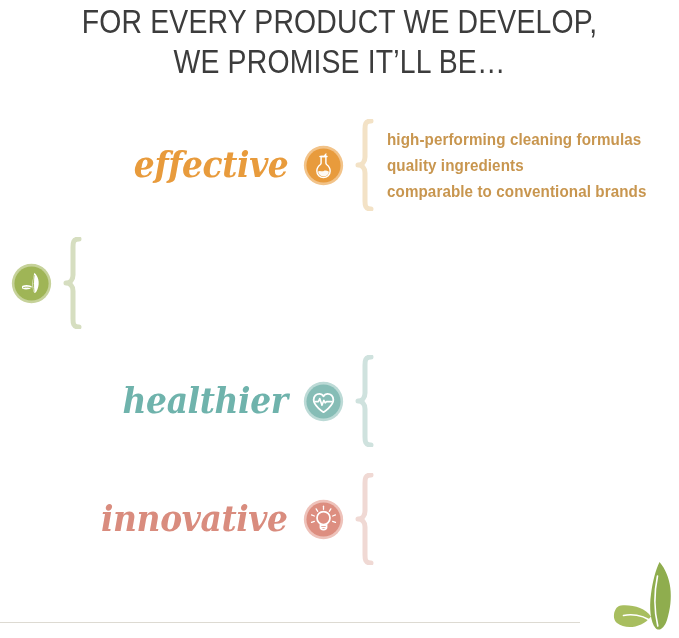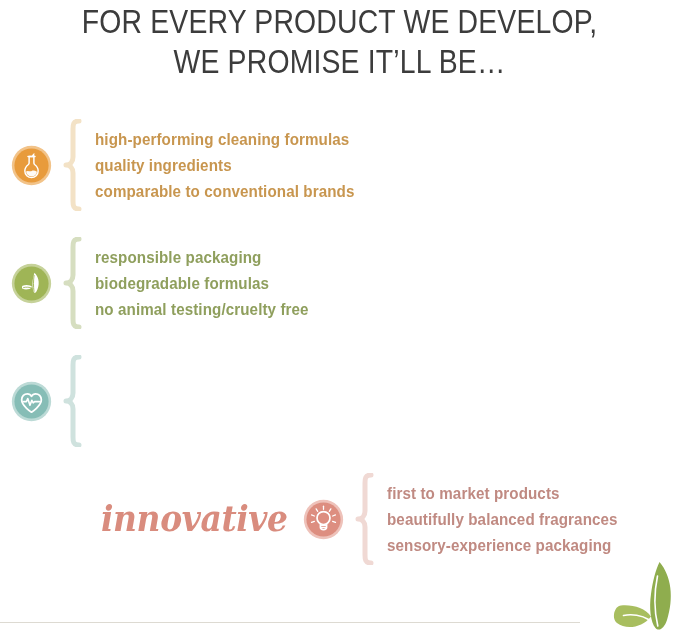--- a/index.html
+++ b/index.html
@@ -130,20 +130,23 @@
 <body>
 
 <div class="headline" style="color: rgb(60, 60, 60);">
   <span class="headline-line">FOR EVERY PRODUCT WE DEVELOP,</span>
   <span class="headline-line">WE PROMISE IT’LL BE…</span>
 </div>
 
 <div class="rows">
 
   <div class="row">
+    <div class="label-cell">
+      <span class="label" style="color: rgb(232, 155, 60);">effective</span>
+    </div>
     <div class="icon-cell">
       <svg class="icon-circle" viewBox="0 0 48 48">
         <circle cx="24" cy="24" r="23" fill="#F2C389"></circle>
         <circle cx="24" cy="24" r="20" fill="#E89B3C"></circle>
         <path d="M21.2 13.5 L21.2 21.0 C21.2 21.8 20.9 22.3 20.4 22.8 C17.8 24.7 16.2 27.4 16.2 30.4 C16.2 34.9 19.8 38.2 24.0 38.2 C28.2 38.2 31.8 34.9 31.8 30.4 C31.8 27.4 30.2 24.7 27.6 22.8 C27.1 22.3 26.8 21.8 26.8 21.0 L26.8 13.5 Z" fill="none" stroke="#ffffff" stroke-width="1.7" stroke-linejoin="round"></path>
         <path d="M19.9 13.4 L28.1 13.4" fill="none" stroke="#ffffff" stroke-width="1.7" stroke-linecap="round"></path>
         <path d="M17.6 31.0 C19.6 29.3 22.0 31.4 24.2 30.4 C26.0 29.6 27.8 29.9 30.4 31.2 C30.0 34.6 27.3 36.8 24.0 36.8 C20.6 36.8 18.0 34.5 17.6 31.0 Z" fill="#ffffff" opacity="0.95"></path>
         <path d="M24.4 13.2 C24.9 11.4 26.2 10.2 27.5 9.4 C27.0 11.0 27.6 12.0 27.4 13.3 Z" fill="#ffffff"></path>
       </svg>
     </div>
@@ -170,30 +173,26 @@
         <path d="M27.0 14.5 C26.2 20.5 26.0 27.0 26.9 33.2" fill="none" stroke="#9FB556" stroke-width="1.1" stroke-linecap="round"></path>
         <path d="M13.5 26.5 C18.5 25.2 23.0 26.0 25.0 28.2 C22.0 31.2 17.0 32.0 13.5 30.2 C12.6 29.7 12.6 26.8 13.5 26.5 Z" fill="#ffffff"></path>
         <path d="M14.6 28.8 C17.8 27.9 21.5 28.2 24.4 29.3" fill="none" stroke="#9FB556" stroke-width="1.0" stroke-linecap="round"></path>
       </svg>
     </div>
     <div class="brace-cell">
       <svg class="brace" width="22" height="92" viewBox="0 0 22 92">
         <path d="M17 2 C11 2 11 6 11 10 L11 38 C11 43 8 46 4 46 C8 46 11 49 11 54 L11 82 C11 86 11 90 17 90" fill="none" stroke="#D6DEC0" stroke-width="5" stroke-linecap="round" stroke-linejoin="round"></path>
       </svg>
     </div>
-    <div class="list-cell">
-      <ul class="list">
-        <li style="color: rgb(143, 159, 93);">responsible packaging</li>
-        <li style="color: rgb(143, 159, 93);">biodegradable formulas</li>
-        <li style="color: rgb(143, 159, 93);">no animal testing/cruelty free</li>
-      </ul>
-    </div>
-  </div>
-
-  <div class="row">
+  </div>
+
+  <div class="row">
+    <div class="label-cell">
+      <span class="label" style="color: rgb(111, 179, 172);">healthier</span>
+    </div>
     <div class="icon-cell">
       <svg class="icon-circle" viewBox="0 0 48 48">
         <circle cx="24" cy="24" r="23" fill="#BCDAD6"></circle>
         <circle cx="24" cy="24" r="20" fill="#86BDB6"></circle>
         <path d="M24 36.5 C24 36.5 12.5 29.2 12.5 22.0 C12.5 17.9 15.6 15.0 19.1 15.0 C21.4 15.0 23.2 16.3 24 17.9 C24.8 16.3 26.6 15.0 28.9 15.0 C32.4 15.0 35.5 17.9 35.5 22.0 C35.5 29.2 24 36.5 24 36.5 Z" fill="none" stroke="#ffffff" stroke-width="2.1" stroke-linejoin="round"></path>
         <path d="M14.6 24.2 L18.0 24.2 L19.6 20.6 L22.2 28.4 L24.4 22.6 L26.0 25.6 L27.6 24.2 L33.2 24.2" fill="none" stroke="#ffffff" stroke-width="1.9" stroke-linecap="round" stroke-linejoin="round"></path>
       </svg>
     </div>
     <div class="brace-cell">
       <svg class="brace" width="22" height="92" viewBox="0 0 22 92">
@@ -223,27 +222,20 @@
         <path d="M20.4 28.4 L20.4 33.2 C20.4 34.6 21.8 35.8 24 35.8 C26.2 35.8 27.6 34.6 27.6 33.2 L27.6 28.4" fill="none" stroke="#ffffff" stroke-width="2.0" stroke-linejoin="round"></path>
         <line x1="20.8" y1="31.0" x2="27.2" y2="31.0" stroke="#ffffff" stroke-width="1.4"></line>
         <line x1="20.8" y1="33.3" x2="27.2" y2="33.3" stroke="#ffffff" stroke-width="1.4"></line>
       </svg>
     </div>
     <div class="brace-cell">
       <svg class="brace" width="22" height="92" viewBox="0 0 22 92">
         <path d="M17 2 C11 2 11 6 11 10 L11 38 C11 43 8 46 4 46 C8 46 11 49 11 54 L11 82 C11 86 11 90 17 90" fill="none" stroke="#F0D9D4" stroke-width="5" stroke-linecap="round" stroke-linejoin="round"></path>
       </svg>
     </div>
-    <div class="list-cell">
-      <ul class="list">
-        <li style="color: rgb(192, 138, 130);">first to market products</li>
-        <li style="color: rgb(192, 138, 130);">beautifully balanced fragrances</li>
-        <li style="color: rgb(192, 138, 130);">sensory-experience packaging</li>
-      </ul>
-    </div>
   </div>
 
 </div>
 
 <div class="divider" style="background: rgb(221, 218, 210);"></div>
 
 <svg class="leaf-logo" viewBox="0 0 80 78">
   <path d="M62.5 2 C74.5 16 77.0 38 70.0 60 C67.5 68 62.0 72 58.5 68 C53.5 62 52.0 48 54.0 34 C55.6 22 58.5 10 62.5 2 Z" fill="#8FAD4E"></path>
   <path d="M60.5 16 C57.2 32 57.0 50 60.8 66" fill="none" stroke="#ffffff" stroke-width="1.6" stroke-linecap="round"></path>
   <path d="M24.0 45.5 C36.0 44.5 48.0 48.0 54.0 56.5 C45.0 68.0 29.0 70.0 20.0 63.0 C14.5 58.8 17.0 46.0 24.0 45.5 Z" fill="#A8BE5F"></path>

